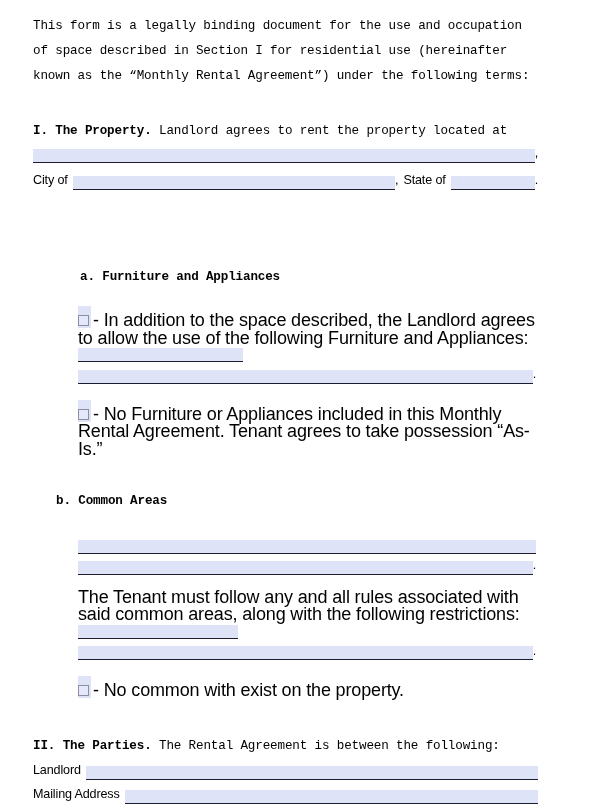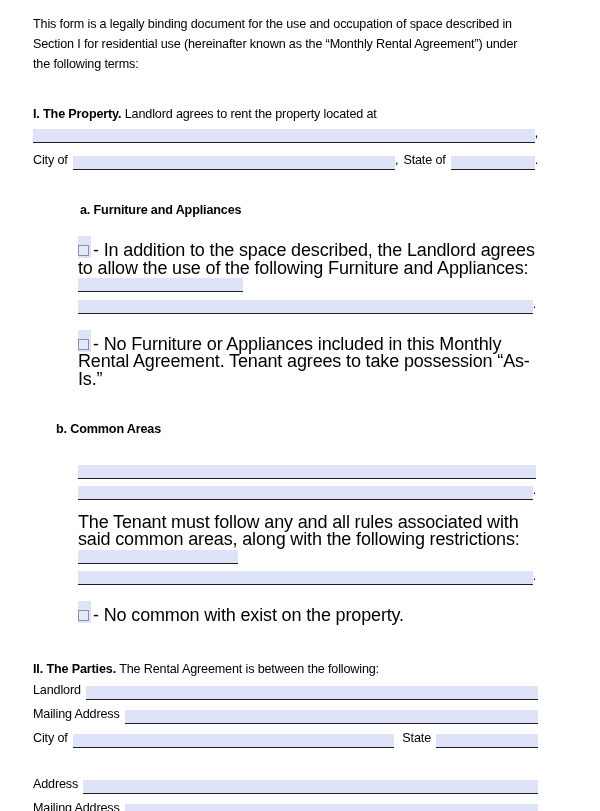--- a/index.html
+++ b/index.html
@@ -30,23 +30,24 @@
     text-align: center;
     font-size: 13.5px;
     font-weight: bold;
     letter-spacing: -0.1px;
     margin: 11px 0 0 0;
     padding: 0 20px;
     line-height: 1.2;
   }
   .para {
     font-size: 12.6px;
-    line-height: 20px;
+    line-height: 25px;
     letter-spacing: -0.15px;
     margin: 0;
+    font-family: Liberation Mono, monospace;
   }
   .lvl0 { margin-left: 33px; margin-right: 62px; }
   .lvl1 { margin-left: 78px; margin-right: 62px; }
 
   .spacer-sm { height: 8px; }
   .spacer-md { height: 14px; }
   .spacer-lg { height: 22px; }
   .spacer-xl { height: 30px; }
 
   b, .bold { font-weight: bold; }
@@ -170,21 +171,21 @@
     <span class="lbl" style="white-space:nowrap; padding-right:5px;">City of</span>
     <span style="flex:1 1 auto; background:#dee3f7; border-bottom:1.6px solid #1d1d2e; height:13px;"></span>
     <span class="trail" style="padding:0 5px 0 0;">, </span>
     <span class="lbl" style="white-space:nowrap; padding-right:5px;">State of</span>
     <span style="flex:0 0 84px; background:#dee3f7; border-bottom:1.6px solid #1d1d2e; height:13px;"></span>
     <span class="trail">.</span>
   </div>
 
   <div class="spacer-xl"></div>
 
-  <div class="para lvl1" style="margin-left:80px;">
+  <div class="para lvl1" style="margin-left:80px;margin-top:45px;">
     <span class="bold">a.</span>
     <span class="bold">Furniture and Appliances</span>
   </div>
 
   <div class="spacer-lg"></div>
 
   <div class="cbx-line lvl1" style="margin-left:78px; margin-right:64px;">
     <span class="cbx-wrap"><span class="cbx"></span></span><span>-</span>
     <span>In addition to the space described, the Landlord agrees to allow the use of the following Furniture and Appliances:</span><span class="fld" style="width:165px;"></span>
   </div>

